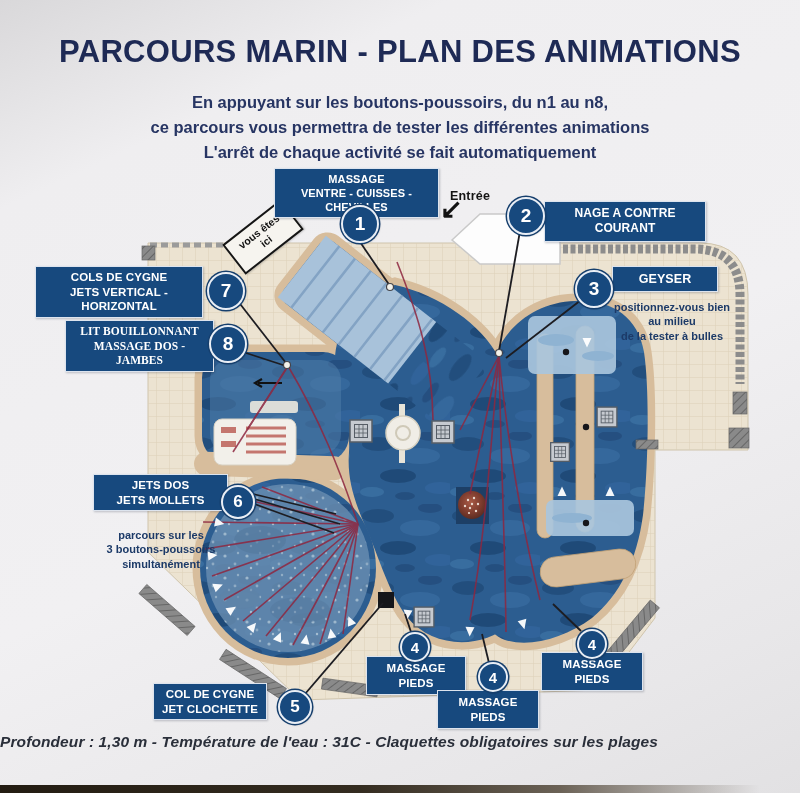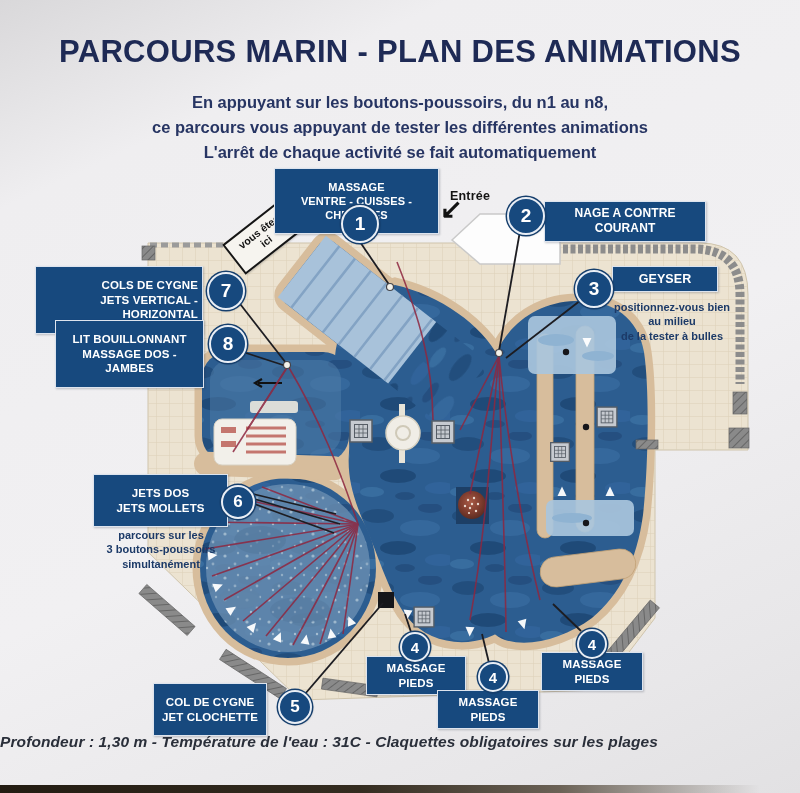--- a/index.html
+++ b/index.html
@@ -5,21 +5,21 @@
   html,body{margin:0;padding:0;background:#cfcfd2;}
   .stage{position:relative;width:800px;height:793px;overflow:hidden;
     font-family:"Liberation Sans",sans-serif;
     background:linear-gradient(155deg,#d9d8da 0%,#efeef0 18%,#f1f0f2 55%,#e8e7e9 85%,#e2e1e3 100%);}
   .title{position:absolute;top:34px;left:0;width:100%;text-align:center;
     font-size:31px;font-weight:bold;letter-spacing:.3px;color:#1e2a55;}
   .subtitle{position:absolute;top:90px;left:0;width:100%;text-align:center;
     font-size:16.5px;font-weight:bold;color:#273563;line-height:25px;}
   .map{position:absolute;left:0;top:0;width:800px;height:793px;}
   .badge{position:absolute;background:#17497e;color:#ffffff;font-weight:bold;
-    text-align:center;line-height:1.28;padding:11px 4px;box-sizing:border-box;
+    text-align:center;line-height:1.28;padding:3px 4px;box-sizing:border-box;
     border:1px solid #dde4ee;box-shadow:1px 1px 2px rgba(30,40,60,.25);font-size:11.5px;letter-spacing:.1px;}
   .note{position:absolute;color:#1c3a68;font-weight:bold;font-size:11px;
     line-height:1.3;text-align:center;}
   .circ{position:absolute;background:#17497e;color:#fff;font-weight:bold;border-radius:50%;
     display:flex;align-items:center;justify-content:center;
     border:2px solid #e9eef5;box-shadow:0 0 0 1.5px #163f6d,1px 1px 2px rgba(0,0,0,.25);}
   .d34{width:34px;height:34px;font-size:19px;}
   .d30{width:30px;height:30px;font-size:17px;}
   .d26{width:26px;height:26px;font-size:15px;}
   .entree{position:absolute;left:450px;top:189px;font-size:12.5px;font-weight:bold;color:#141414;letter-spacing:.2px;}
@@ -265,21 +265,21 @@
     <g fill="#f4f2ea" stroke="#44444a" stroke-width="1.2">
       <circle cx="390" cy="287" r="3.5"></circle>
         <circle cx="499" cy="353" r="3.5"></circle>
         <circle cx="287" cy="365" r="3.5"></circle>
     </g>
   </svg>
 
   <div class="title">PARCOURS MARIN - PLAN DES ANIMATIONS</div>
   <div class="subtitle">
     <div>En appuyant sur les boutons-poussoirs, du n1 au n8,</div>
-    <div>ce parcours vous appuyant de tester les différentes animations</div>
+    <div>ce parcours vous permettra de tester les différentes animations</div>
     <div>L'arrêt de chaque activité se fait automatiquement</div>
   </div>
 
   <div class="entree">Entrée</div>
   <div class="entree-arrow">↙</div>
 
   <div class="youarehere">
     <div>vous êtes</div>
     <div>ici</div>
   </div>
@@ -292,25 +292,25 @@
     <div>NAGE A CONTRE COURANT</div>
   </div>
   <div class="badge" style="left:612px;top:266px;width:106px;font-size:12.5px;padding:4px 0;">
     <div>GEYSER</div>
   </div>
   <div class="note" style="left:593px;top:300px;width:158px;">
     <div>positionnez-vous bien</div>
     <div>au milieu</div>
     <div>de la tester à bulles</div>
   </div>
-  <div class="badge" style="left:35px;top:266px;width:168px;text-align:right;">
+  <div class="badge" style="left:35px;top:266px;width:168px;">
     <div>COLS DE CYGNE</div>
     <div>JETS VERTICAL - HORIZONTAL</div>
   </div>
-  <div class="badge" style="left:55px;top:320px;width:149px;">
+  <div class="badge" style="left:65px;top:320px;width:149px;font-family:Liberation Serif, serif;">
     <div>LIT BOUILLONNANT</div>
     <div>MASSAGE DOS - JAMBES</div>
   </div>
   <div class="badge" style="left:93px;top:474px;width:135px;">
     <div>JETS DOS</div>
     <div>JETS MOLLETS</div>
   </div>
   <div class="note" style="left:92px;top:528px;width:138px;">
     <div>parcours sur les</div>
     <div>3 boutons-poussoirs</div>

